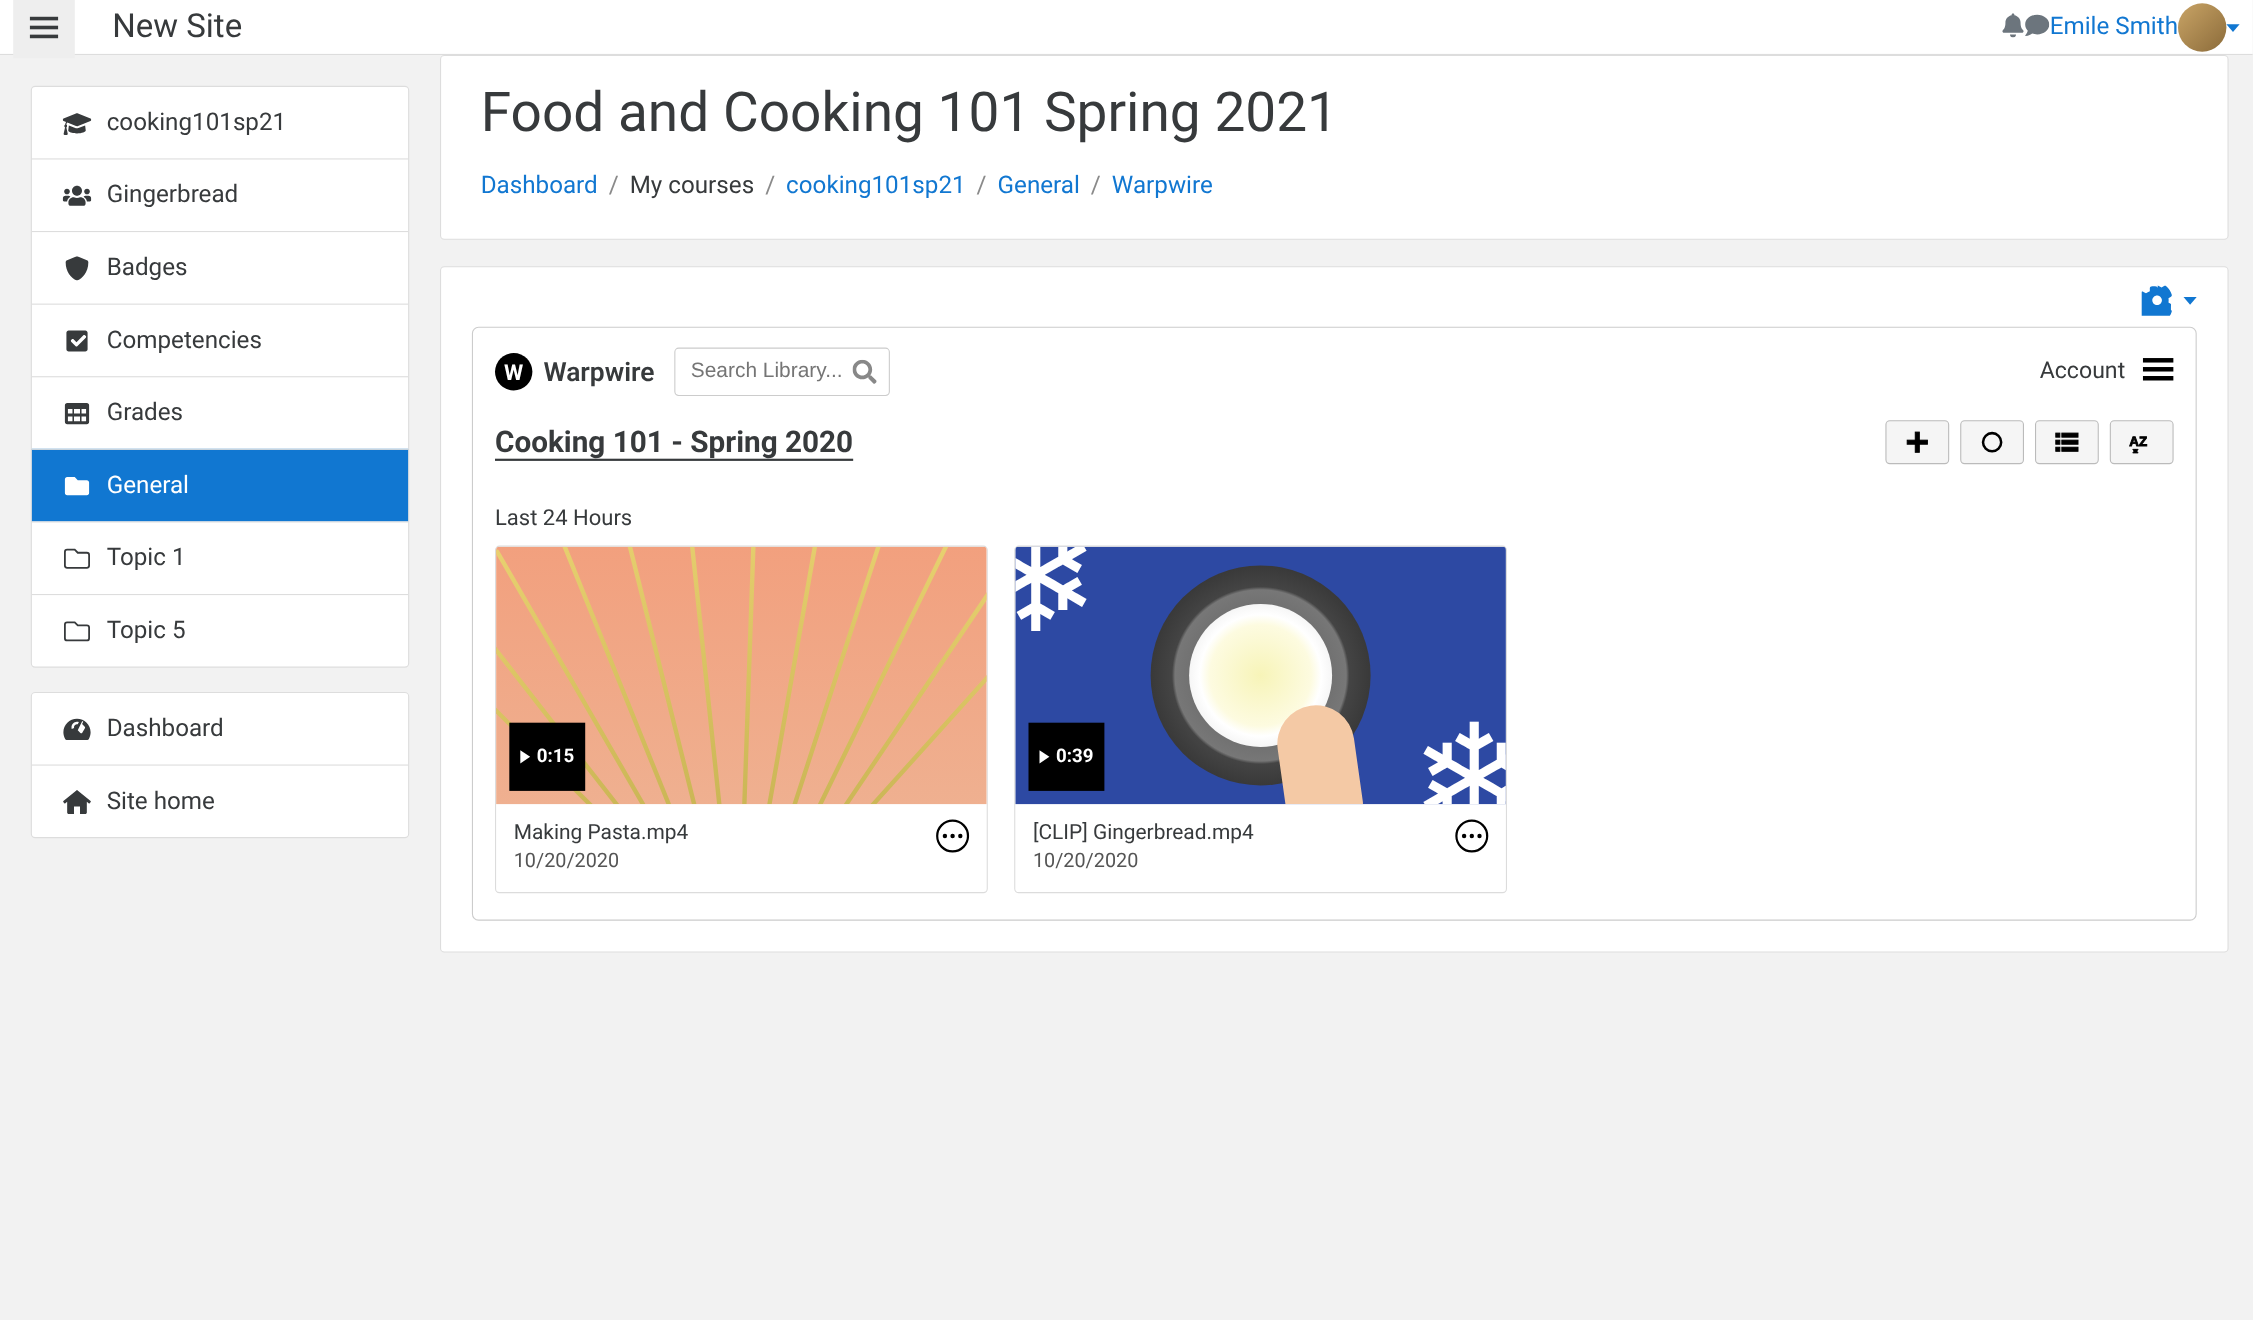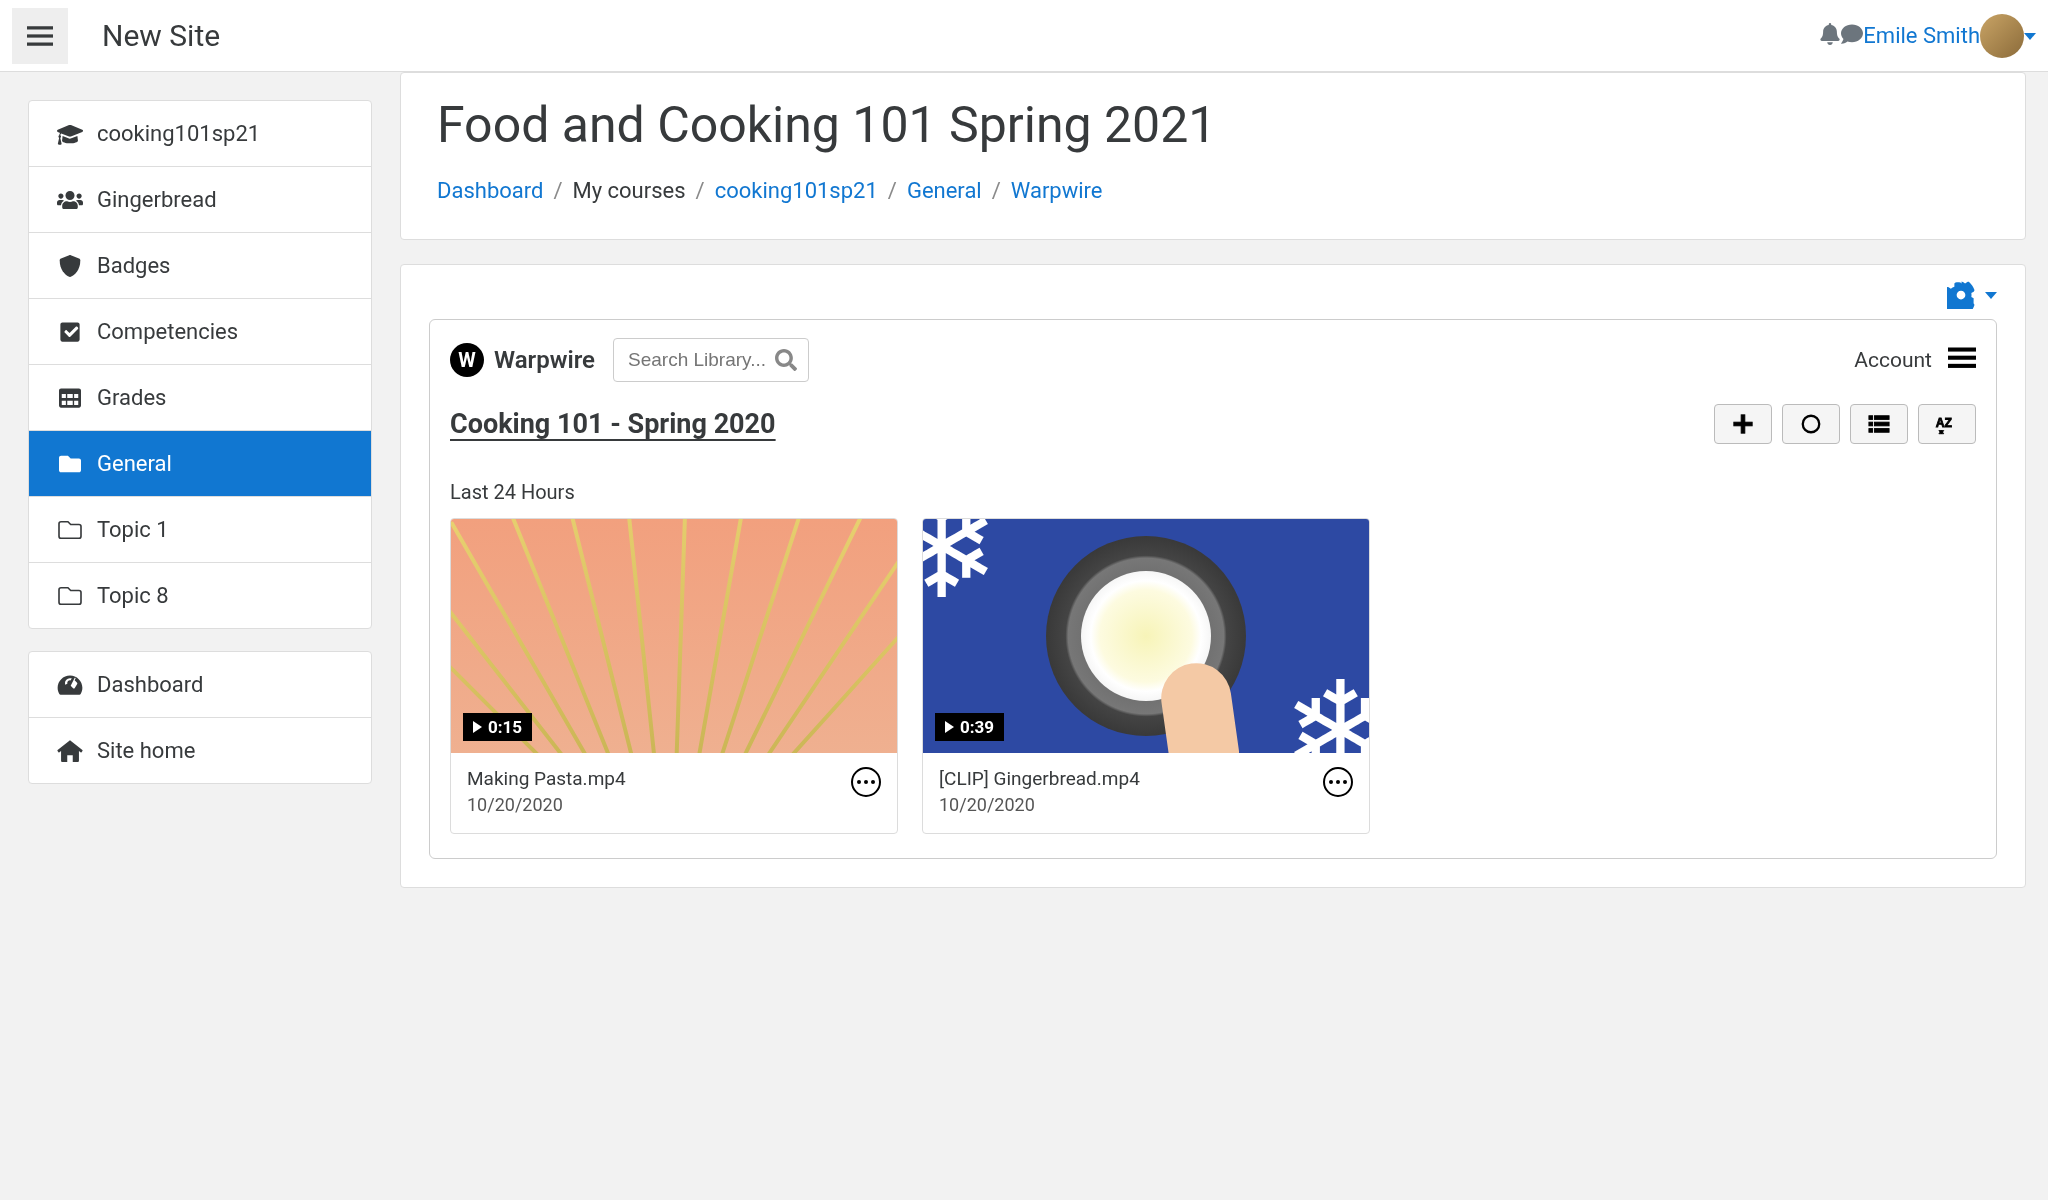--- a/index.html
+++ b/index.html
@@ -1,18 +1,18 @@
 <!DOCTYPE html>
 <html><head>
 <meta charset="utf-8">
 <style>
   * { box-sizing: border-box; margin: 0; padding: 0; }
   body { font-family: -apple-system, BlinkMacSystemFont, "Segoe UI", Roboto, Helvetica, Arial, sans-serif; background: #f2f2f2; color: #373a3c; }
   
-  .topbar { height: 72px; background: #fff; border-bottom: 1px solid #ddd; display: flex; align-items: center; padding: 0 12px; }
+  .topbar { height: 50px; background: #fff; border-bottom: 1px solid #ddd; display: flex; align-items: center; padding: 0 12px; }
   .hamburger-btn { width: 56px; height: 56px; background: #eee; border: none; display: flex; align-items: center; justify-content: center; cursor: pointer; }
   .hamburger-btn svg { width: 26px; height: 26px; fill: #373a3c; }
   .site-title { font-size: 30px; font-weight: 400; margin-left: 34px; color: #373a3c; }
   .topbar-right { margin-left: auto; display: flex; align-items: center; }
   .icon-btn { background: none; border: none; cursor: pointer; color: #6c757d; }
   .icon-btn svg { width: 22px; height: 22px; fill: currentColor; }
   .user-name { color: #1177d1; font-size: 22px; cursor: pointer; }
   .avatar { width: 44px; height: 44px; border-radius: 50%; background: linear-gradient(135deg,#c9a466,#8b6b3a); display: inline-block; }
   .caret-down { width: 0; height: 0; border-left: 6px solid transparent; border-right: 6px solid transparent; border-top: 7px solid #1177d1; display: inline-block; }
 
@@ -61,21 +61,21 @@
   .video-card { width: 448px; border: 1px solid #dcdcdc; border-radius: 4px; overflow: hidden; background: #fff; cursor: pointer; }
   .thumb { height: 234px; position: relative; }
   .thumb-pasta { background: linear-gradient(#f2a07e,#efb090); position:relative; overflow:hidden;}
   .pasta-strands { position:absolute; bottom:0; left:50%; transform:translateX(-50%); width:320px; height:240px; }
   .pasta-strands span { position:absolute; bottom:-20px; width:4px; height:290px; background:linear-gradient(#e8d070,#c9b454); transform-origin:bottom center; border-radius:2px;}
   .thumb-ginger { background: #2d49a3; position:relative; overflow:hidden;}
   .snowflake { position:absolute; color:#fff; font-size:140px; line-height:1;}
   .plate { position:absolute; left:50%; top:50%; transform:translate(-50%,-50%); width:200px; height:200px; border-radius:50%; background:radial-gradient(circle,#555 0%,#777 55%,#444 57%,#222 100%);}
   .bowl { position:absolute; left:50%; top:50%; transform:translate(-50%,-50%); width:130px; height:130px; border-radius:50%; background:radial-gradient(circle,#f7f4b8 0%,#fdfbe0 50%,#fff 60%,#ddd 100%);}
   .hand { position:absolute; bottom:-20px; left:54%; width:70px; height:110px; background:#f4c9a5; border-radius:40px 40px 20px 20px; transform:rotate(-8deg);}
-  .dur-badge { position: absolute; left: 12px; bottom: 12px; background: #000; color: #fff; font-size: 17px; font-weight: 700; padding: 4px 10px; display: flex; align-items: center; gap: 6px; }
+  .dur-badge { position: absolute; left: 12px; bottom: 12px; background: #000; color: #fff; font-size: 17px; font-weight: 700; padding: 21px 10px; display: flex; align-items: center; gap: 6px; }
   .dur-badge .play { width: 0; height: 0; border-top: 6px solid transparent; border-bottom: 6px solid transparent; border-left: 9px solid #fff; }
   .video-meta { padding: 14px 16px 18px; display: flex; }
   .video-meta .info { flex: 1; }
   .video-title { font-size: 19px; margin-bottom: 4px; }
   .video-date { font-size: 18px; color: #555; }
   .more-btn { width: 30px; height: 30px; border: 2.5px solid #000; border-radius: 50%; display: flex; align-items: center; justify-content: center; gap: 3px; cursor: pointer; }
   .more-btn span { width: 4px; height: 4px; background: #000; border-radius: 50%; }
 </style>
 </head>
 <body>
@@ -165,21 +165,21 @@
             </svg>
           </span>
         <span>Topic 1</span>
       </div>
       <div class="nav-item">
         <span class="nav-icon">
             <svg viewBox="0 0 512 512">
               <path fill="none" stroke="currentColor" stroke-width="38" d="M464 128H272l-64-64H48C21 64 0 85 0 112v288c0 27 21 48 48 48h416c27 0 48-21 48-48V176c0-27-21-48-48-48z"></path>
             </svg>
           </span>
-        <span>Topic 8</span>
+        <span>Topic 5</span>
       </div>
     </div>
     <div class="nav-panel">
       <div class="nav-item">
         <span class="nav-icon">
             <svg viewBox="0 0 576 512">
               <path d="M288 32C129 32 0 161 0 320c0 53 14 102 40 144 6 10 17 16 28 16h440c11 0 22-6 28-16 26-42 40-91 40-144 0-159-129-288-288-288zm0 64c14 0 27 2 40 4l-25 51c-5-1-10-3-15-3-35 0-64 29-64 64 0 5 2 10 3 15l-51 25c-2-13-4-26-4-40 0-62 50-112 112-116zm108 236c-10 10-26 10-36 0l-56-56 91-183c3-6 10-9 16-6s9 10 6 16l-21 42 56 56c10 10 10 26 0 36l-56 95z"></path>
             </svg>
           </span>
         <span>Dashboard</span>

